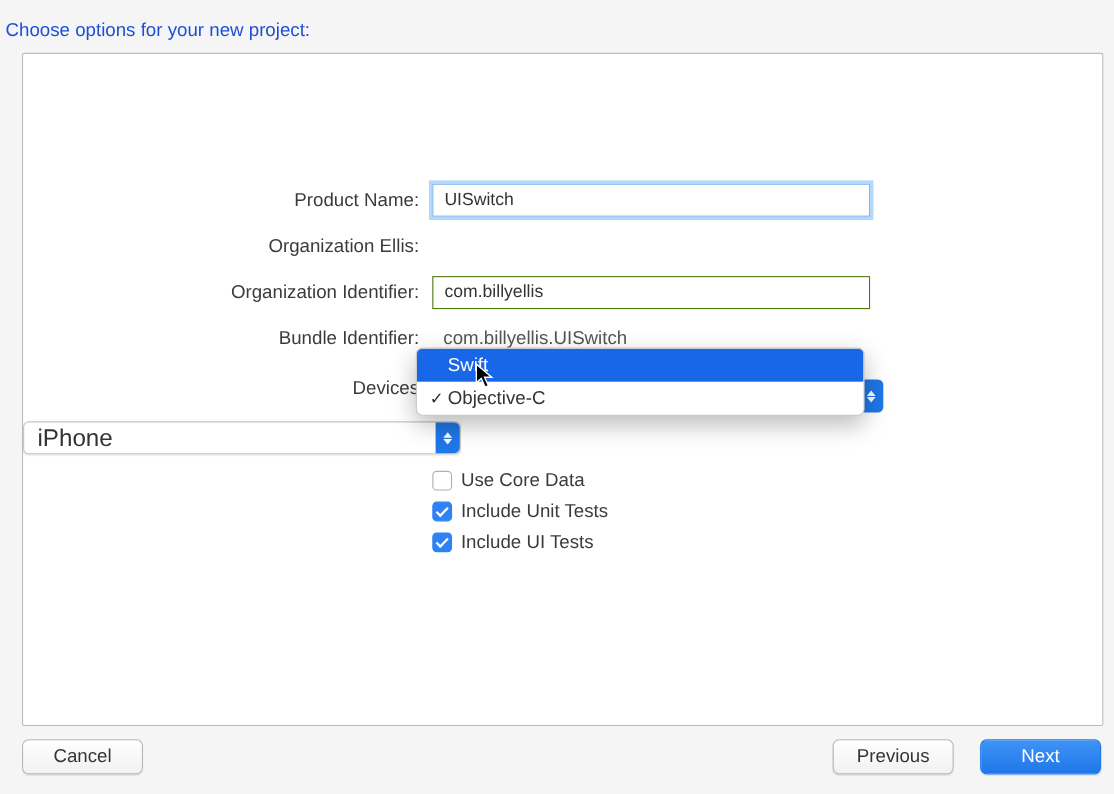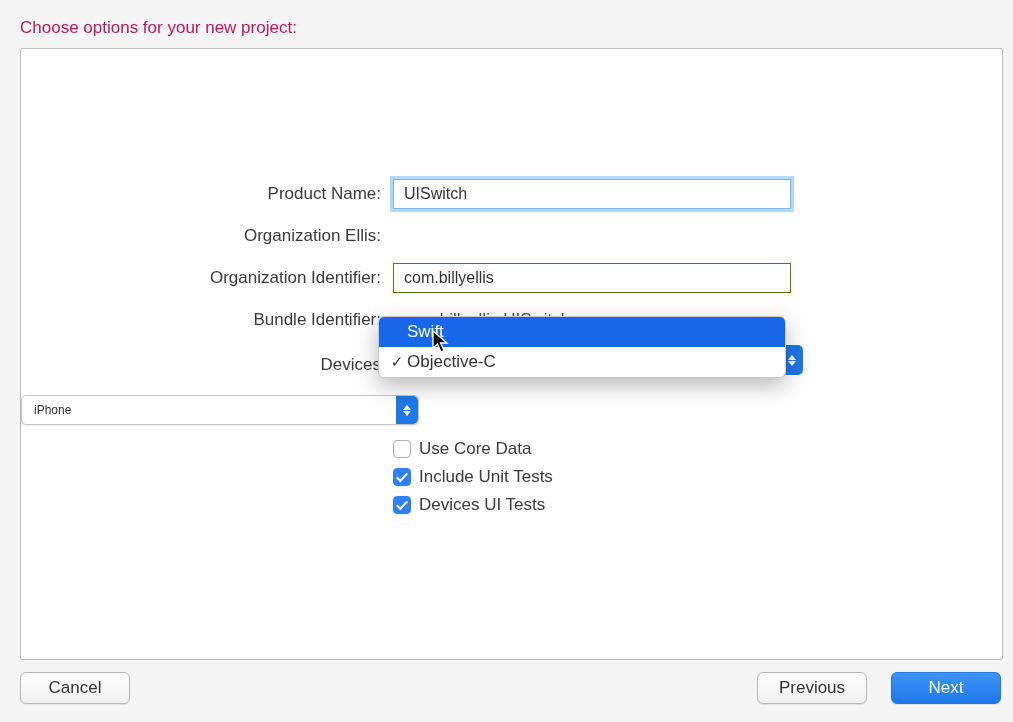--- a/index.html
+++ b/index.html
@@ -16,38 +16,38 @@
   }
   .window {
     width: 1013px;
     height: 722px;
     background: #f5f5f5;
     position: relative;
   }
   .header-title {
     position: absolute;
     top: 18px;
-    left: 20px;
-    font-size: 17px;
-    color: #be185d;
+    left: 5px;
+    font-size: 17px;
+    color: #1d4ed8;
   }
   .content-panel {
     position: absolute;
     top: 48px;
     left: 20px;
     right: 10px;
     bottom: 62px;
     background: #fff;
     border: 1px solid #bdbdbd;
     border-radius: 2px;
   }
   
   .form-grid {
     position: absolute;
-    top: 124px;
+    top: 112px;
     left: 0;
     right: 0;
   }
   .row {
     display: flex;
     align-items: center;
     height: 42px;
   }
   .label-col {
     width: 372px;
@@ -91,21 +91,21 @@
     border: 1px solid #c4c4c4;
     border-radius: 5px;
     background: #fff;
     display: flex;
     align-items: center;
     box-shadow: 0 1px 1px rgba(0,0,0,0.07);
   }
   .select-value {
     flex: 1;
     padding-left: 12px;
-    font-size: 12px;
+    font-size: 22px;
     color: #333;
   }
   .select-stepper {
     width: 22px;
     height: 100%;
     background: #1f77e8;
     border-top-right-radius: 5px;
     border-bottom-right-radius: 5px;
     display: flex;
     flex-direction: column;
@@ -305,21 +305,21 @@
         <div class="check-row">
           <div class="mac-checkbox"></div>
           <span>Use Core Data</span>
         </div>
         <div class="check-row">
           <div class="mac-checkbox checked"></div>
           <span>Include Unit Tests</span>
         </div>
         <div class="check-row">
           <div class="mac-checkbox checked"></div>
-          <span>Devices UI Tests</span>
+          <span>Include UI Tests</span>
         </div>
       </div>
 
     </div>
 
     <div class="language-stepper-behind">
       <div class="stepper-tri up"></div>
       <div class="stepper-tri down"></div>
     </div>
 

